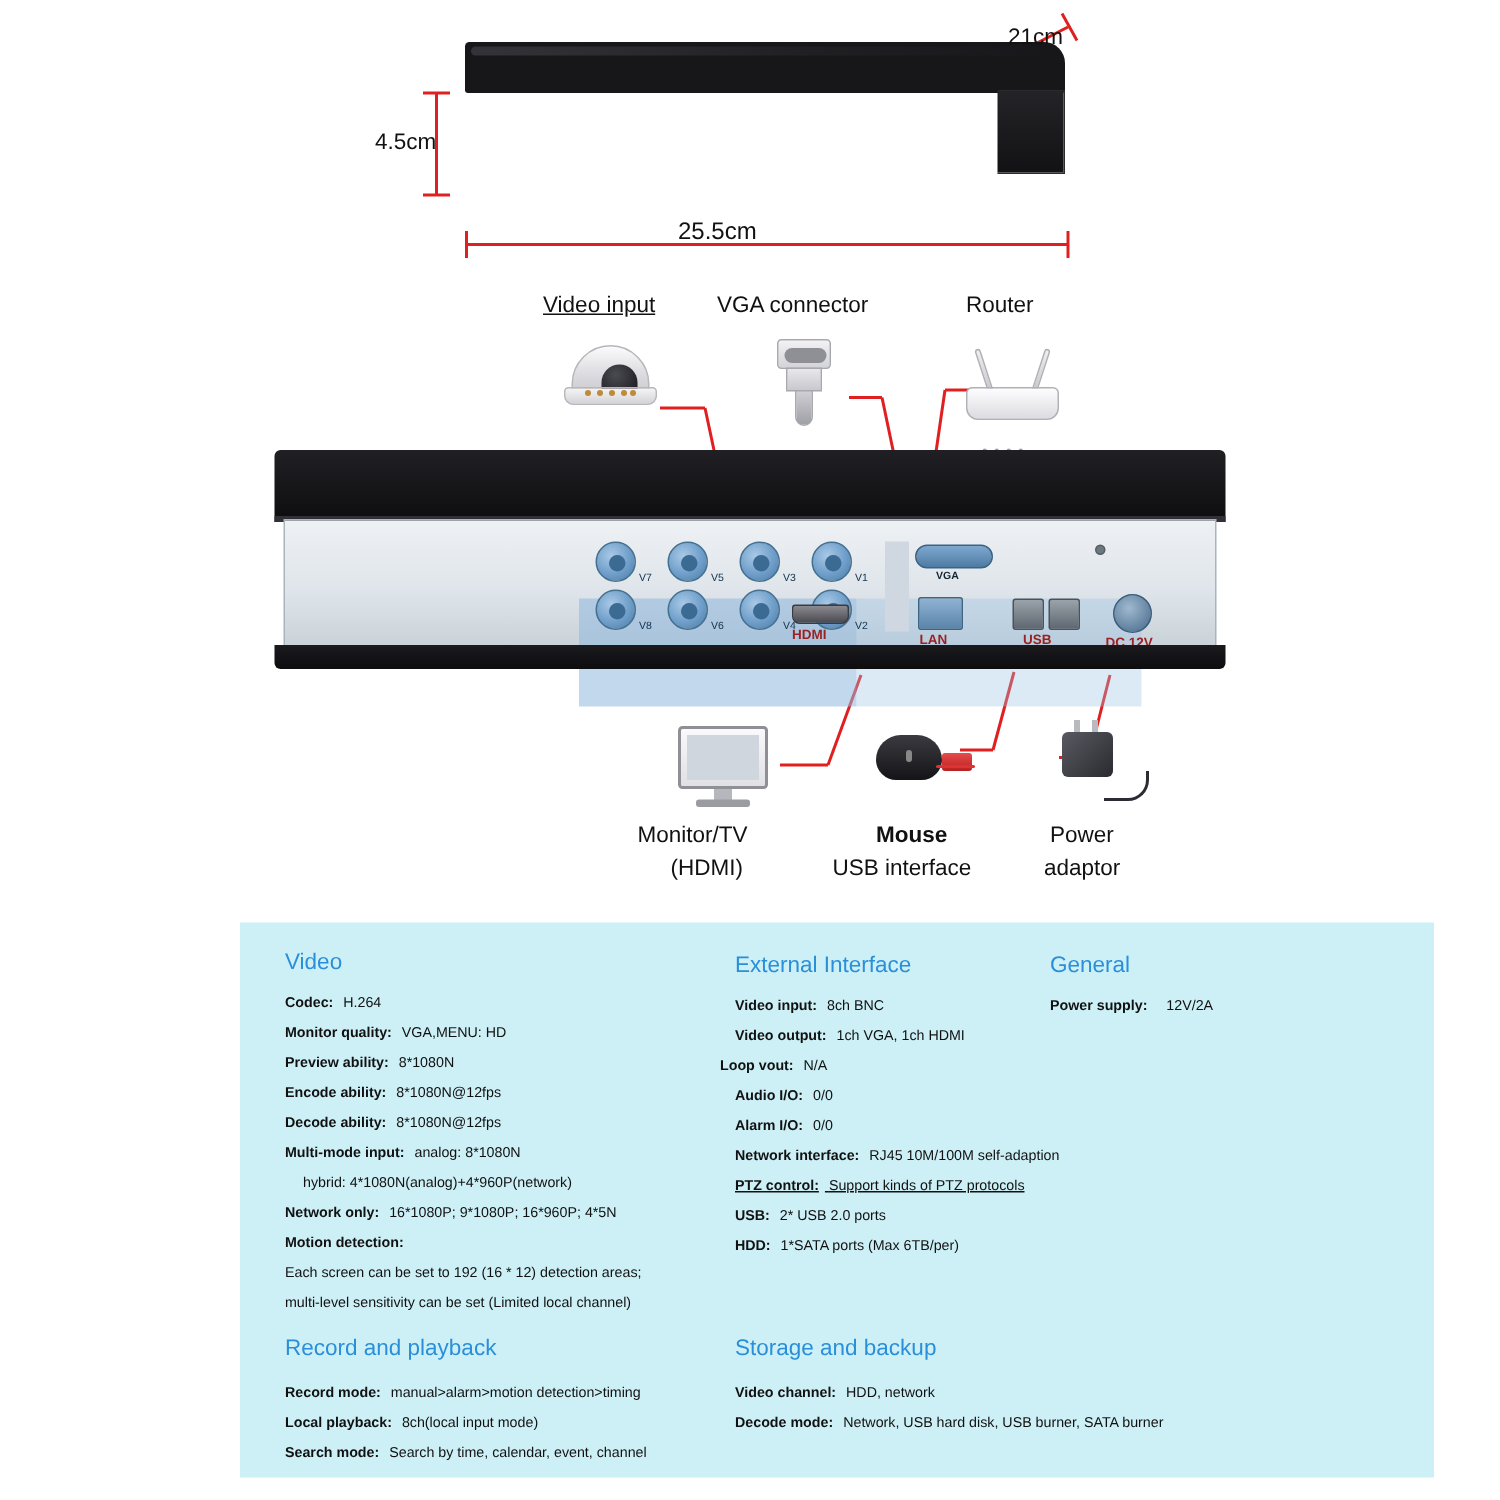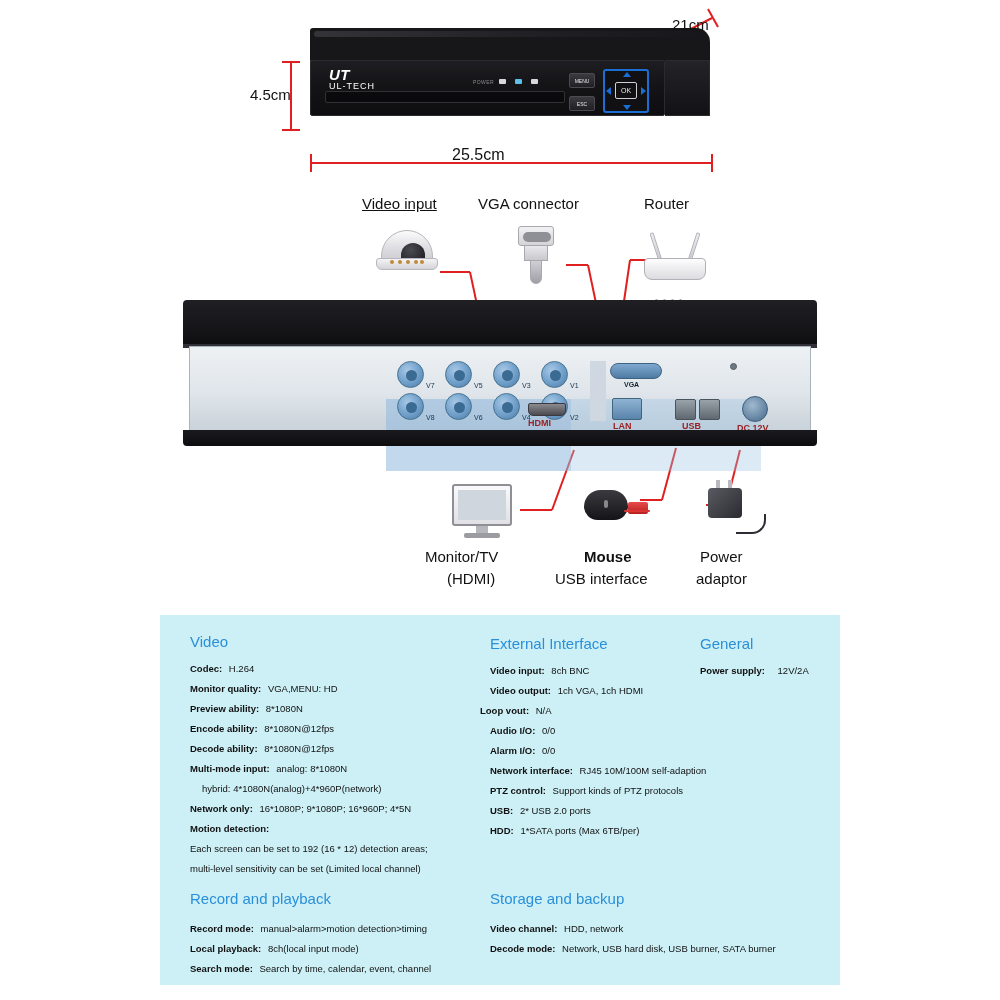--- a/index.html
+++ b/index.html
@@ -363,21 +363,21 @@
     position: absolute; left: 30px; top: 34px; width: 30px; height: 20px;
     border-bottom: 2px solid #2c2c32;
     border-right: 2px solid #2c2c32;
     border-radius: 0 0 14px 0;
   }
 
   
   .spec-panel {
     position: absolute;
     left: 160px; top: 615px;
-    width: 680px; height: 370px;
+    width: 796px; height: 370px;
     background: #cdf0f7;
   }
   .spec-h {
     position: absolute;
     color: #2a8fd8;
     font-size: 15px;
     font-family: "Liberation Sans", sans-serif;
   }
   .spec-row {
     position: absolute;
@@ -428,41 +428,20 @@
       <line x1="662" y1="500" x2="676" y2="448"></line>
 
       <line x1="706" y1="505" x2="726" y2="505"></line>
       <line x1="726" y1="505" x2="740" y2="450"></line>
     </g>
   </svg>
 
   <div class="dev-front">
     <div class="top-face">
       <div class="top-sheen"></div>
-    </div>
-    <div class="face">
-      <div class="logo">
-        <div class="ut">UT</div>
-        <div class="ul">UL-TECH</div>
-      </div>
-      <div class="power-label">POWER</div>
-      <div class="led l1"></div>
-      <div class="led l2"></div>
-      <div class="led l3"></div>
-      <div class="slot"></div>
-      <div class="btn menu">MENU</div>
-      <div class="btn esc">ESC</div>
-      <div class="navpad">
-        <div class="ring"></div>
-        <div class="arr up"></div>
-        <div class="arr dn"></div>
-        <div class="arr lf"></div>
-        <div class="arr rt"></div>
-        <div class="ok">OK</div>
-      </div>
     </div>
     <div class="side"></div>
   </div>
 
   <div class="dim-label dim-depth">21cm</div>
   <div class="dim-label dim-height">4.5cm</div>
   <div class="dim-label dim-width">25.5cm</div>
 
   <div class="icon-box" style="left:370px; top:222px;">
     <div class="cam-dome">
@@ -655,21 +634,21 @@
       <span class="v">0/0</span>
     </div>
     <div class="spec-row" style="left:330px; top:130px;">
       <b style="margin-right: 4px;">Alarm I/O:</b>
       <span class="v">0/0</span>
     </div>
     <div class="spec-row" style="left:330px; top:150px;">
       <b style="margin-right: 4px;">Network interface:</b>
       <span class="v">RJ45 10M/100M self-adaption</span>
     </div>
-    <div class="spec-row" style="left:330px; top:170px;">
+    <div class="spec-row" style="left:330px; top:170px;text-decoration:underline;">
       <b style="margin-right: 4px;">PTZ control:</b>
       <span class="v">Support kinds of PTZ protocols</span>
     </div>
     <div class="spec-row" style="left:330px; top:190px;text-align:center;">
       <b style="margin-right: 4px;">USB:</b>
       <span class="v">2* USB 2.0 ports</span>
     </div>
     <div class="spec-row" style="left:330px; top:210px;">
       <b style="margin-right: 4px;">HDD:</b>
       <span class="v">1*SATA ports (Max 6TB/per)</span>

